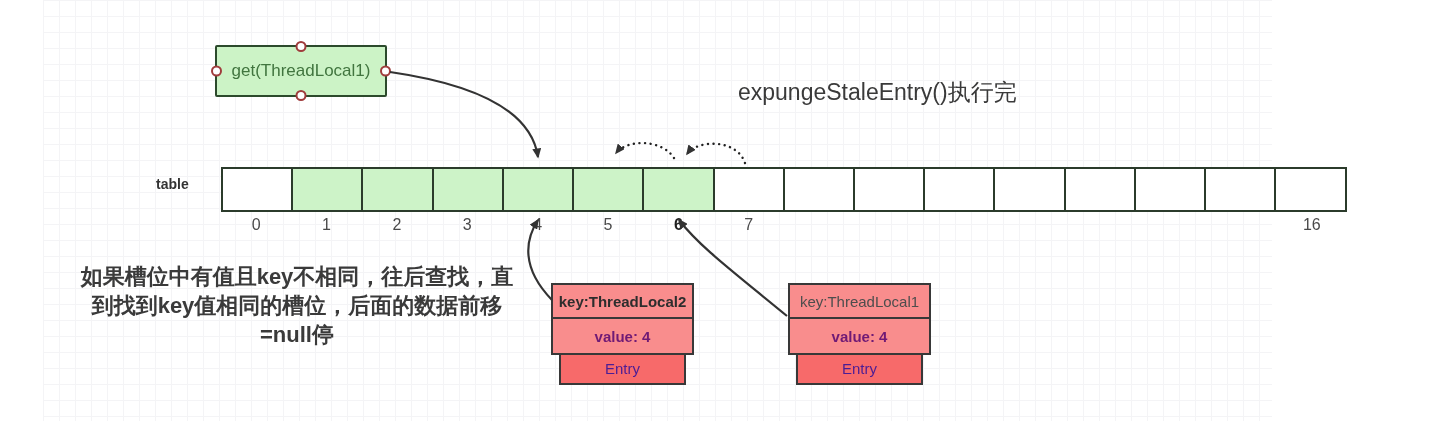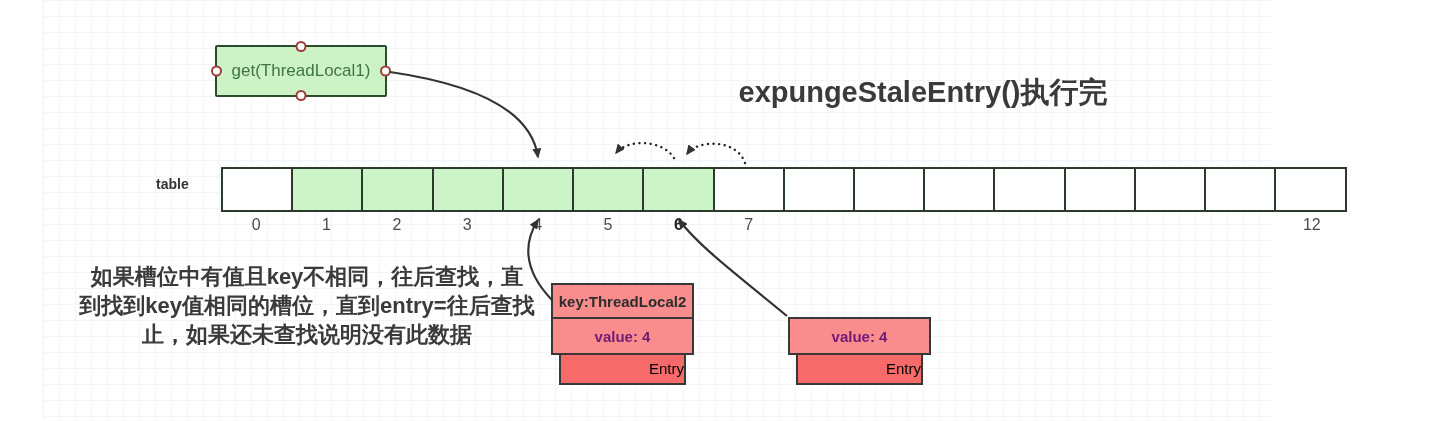--- a/index.html
+++ b/index.html
@@ -31,25 +31,25 @@
     background:#ffffff; border:2.5px solid #a03c3c;
   }
   .handle.top{ left:50%; top:-6px; transform:translateX(-50%); }
   .handle.bottom{ left:50%; bottom:-6px; transform:translateX(-50%); }
   .handle.left{ left:-6px; top:50%; transform:translateY(-50%); }
   .handle.right{ right:-6px; top:50%; transform:translateY(-50%); }
 
   
   .note-right{
     position:absolute; left:695px; top:78px; width:370px;
-    text-align:center; font-size:29px; font-weight:bold; color:#3a3a3a;
+    font-size:23px; font-weight:normal; color:#3a3a3a;
     line-height:28px;
   }
   .note-left{
-    position:absolute; left:34px; top:262px; width:460px;
+    position:absolute; left:24px; top:262px; width:460px;
     text-align:center; font-size:22px; font-weight:bold; color:#3a3a3a;
     line-height:29px;
   }
 
   
   .table-label{
     position:absolute; left:113px; top:176px;
     font-size:14px; font-weight:bold; color:#333;
   }
   .table-row{
@@ -71,21 +71,21 @@
   }
   .num.bold{ font-weight:bold; color:#1f1f1f; }
 
   
   .ebox{
     position:absolute; border:2.5px solid #383838;
     display:flex; align-items:center; justify-content:center;
     font-size:15px;
   }
   .ebox.light{ background:#f98d8d;text-align:center; }
-  .ebox.dark{ background:#f76a6a; color:#000000;justify-content:flex-end; }
+  .ebox.dark{ background:#f76a6a; color:#4c1d95; }
   .ebox.kbold{ font-weight:bold; color:#2d2d2d; }
   .ebox.kreg{ font-weight:normal; color:#4d4d4d; }
   .ebox.vbold{ font-weight:bold; color:#701a75; }
 
   .e1-key{ left:508px; top:283px; width:143px; height:37px; }
   .e1-val{ left:508px; top:317px; width:143px; height:38px; }
   .e1-ent{ left:516px; top:352.5px; width:127px; height:32px; }
   .e2-key{ left:745px; top:283px; width:143px; height:37px; }
   .e2-val{ left:745px; top:317px; width:143px; height:38px; }
   .e2-ent{ left:753px; top:352.5px; width:127px; height:32px; }
@@ -141,39 +141,41 @@
       <div class="num">5</div>
       <div class="num bold">6</div>
       <div class="num">7</div>
       <div class="num"></div>
       <div class="num"></div>
       <div class="num"></div>
       <div class="num"></div>
       <div class="num"></div>
       <div class="num"></div>
       <div class="num"></div>
-      <div class="num">12</div>
+      <div class="num">16</div>
     </div>
 
   <div class="note-left">
     <div>如果槽位中有值且key不相同，往后查找，直</div>
-    <div>到找到key值相同的槽位，直到entry=往后查找</div>
-    <div>止，如果还未查找说明没有此数据</div>
+    <div>到找到key值相同的槽位，后面的数据前移=null停</div>
   </div>
 
   <div class="ebox light kbold e1-key">
     <span>key:ThreadLocal2</span>
   </div>
   <div class="ebox light vbold e1-val">
     <span>value: 4</span>
   </div>
   <div class="ebox dark e1-ent">
     <span>Entry</span>
   </div>
 
+  <div class="ebox light kreg e2-key">
+    <span>key:ThreadLocal1</span>
+  </div>
   <div class="ebox light vbold e2-val">
     <span>value: 4</span>
   </div>
   <div class="ebox dark e2-ent">
     <span>Entry</span>
   </div>
 
   <svg class="overlay" viewBox="0 0 1443 421">
     <defs>
       <marker id="arr" markerWidth="11" markerHeight="9" refX="8.5" refY="4.5" orient="auto" markerUnits="userSpaceOnUse">

